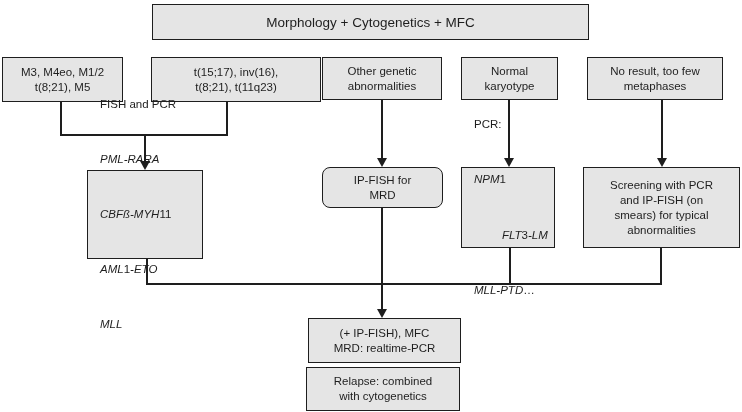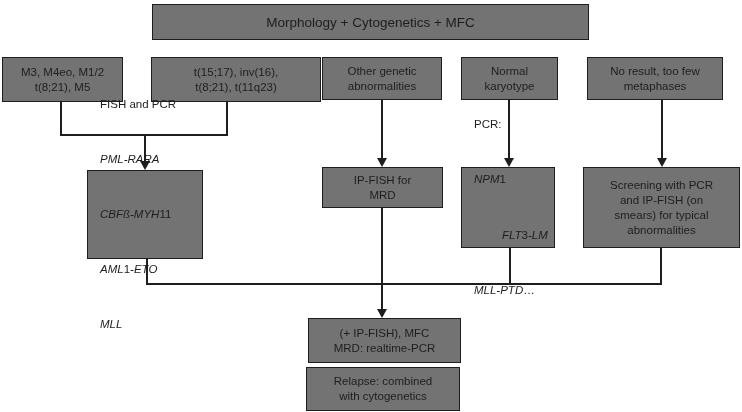--- a/index.html
+++ b/index.html
@@ -6,21 +6,21 @@
   .figure{
     position:relative;
     width:742px;height:412px;
     background:#ffffff;
     font-family:"Liberation Sans", sans-serif;
     color:#1e1e1e;
     overflow:hidden;
   }
   .box{
     position:absolute;
-    background:#737373;
+    background:#e5e5e5;
     border:1.5px solid #1e1e1e;
     box-sizing:border-box;
     display:flex;
     flex-direction:column;
     justify-content:center;
     align-items:center;
     text-align:center;
     font-size:11.5px;
     line-height:15px;
   }
@@ -93,21 +93,21 @@
   <div class="arrowhead" style="left:657px;top:158px;"></div>
 
   <div class="box left-align" style="left:87px;top:170px;width:116px;height:89px;">
     <div class="ln"><span>FISH and PCR</span></div>
     <div class="ln"><span style="font-style: italic;">PML-RARA</span></div>
     <div class="ln"><span style="font-style: italic;">CBFß-MYH</span><span>11</span></div>
     <div class="ln"><span style="font-style: italic;">AML</span><span>1</span><span style="font-style: italic;">-ETO</span></div>
     <div class="ln"><span style="font-style: italic;">MLL</span></div>
   </div>
 
-  <div class="box" style="left:322px;top:167px;width:121px;height:41px;">
+  <div class="box" style="left:322px;top:167px;width:121px;height:41px;border-radius:8px;">
     <div class="ln">IP-FISH for</div>
     <div class="ln">MRD</div>
   </div>
 
   <div class="box left-align" style="left:461px;top:167px;width:94px;height:81px;">
     <div class="ln"><span>PCR:</span></div>
     <div class="ln"><span style="font-style: italic;">NPM</span><span>1</span></div>
     <div class="ln"><span style="font-style: italic; margin-left: 28px;">FLT</span><span>3</span><span style="font-style: italic; margin-top: 45px;">-LM</span></div>
     <div class="ln"><span style="font-style: italic;">MLL-PTD</span><span>…</span></div>
   </div>

